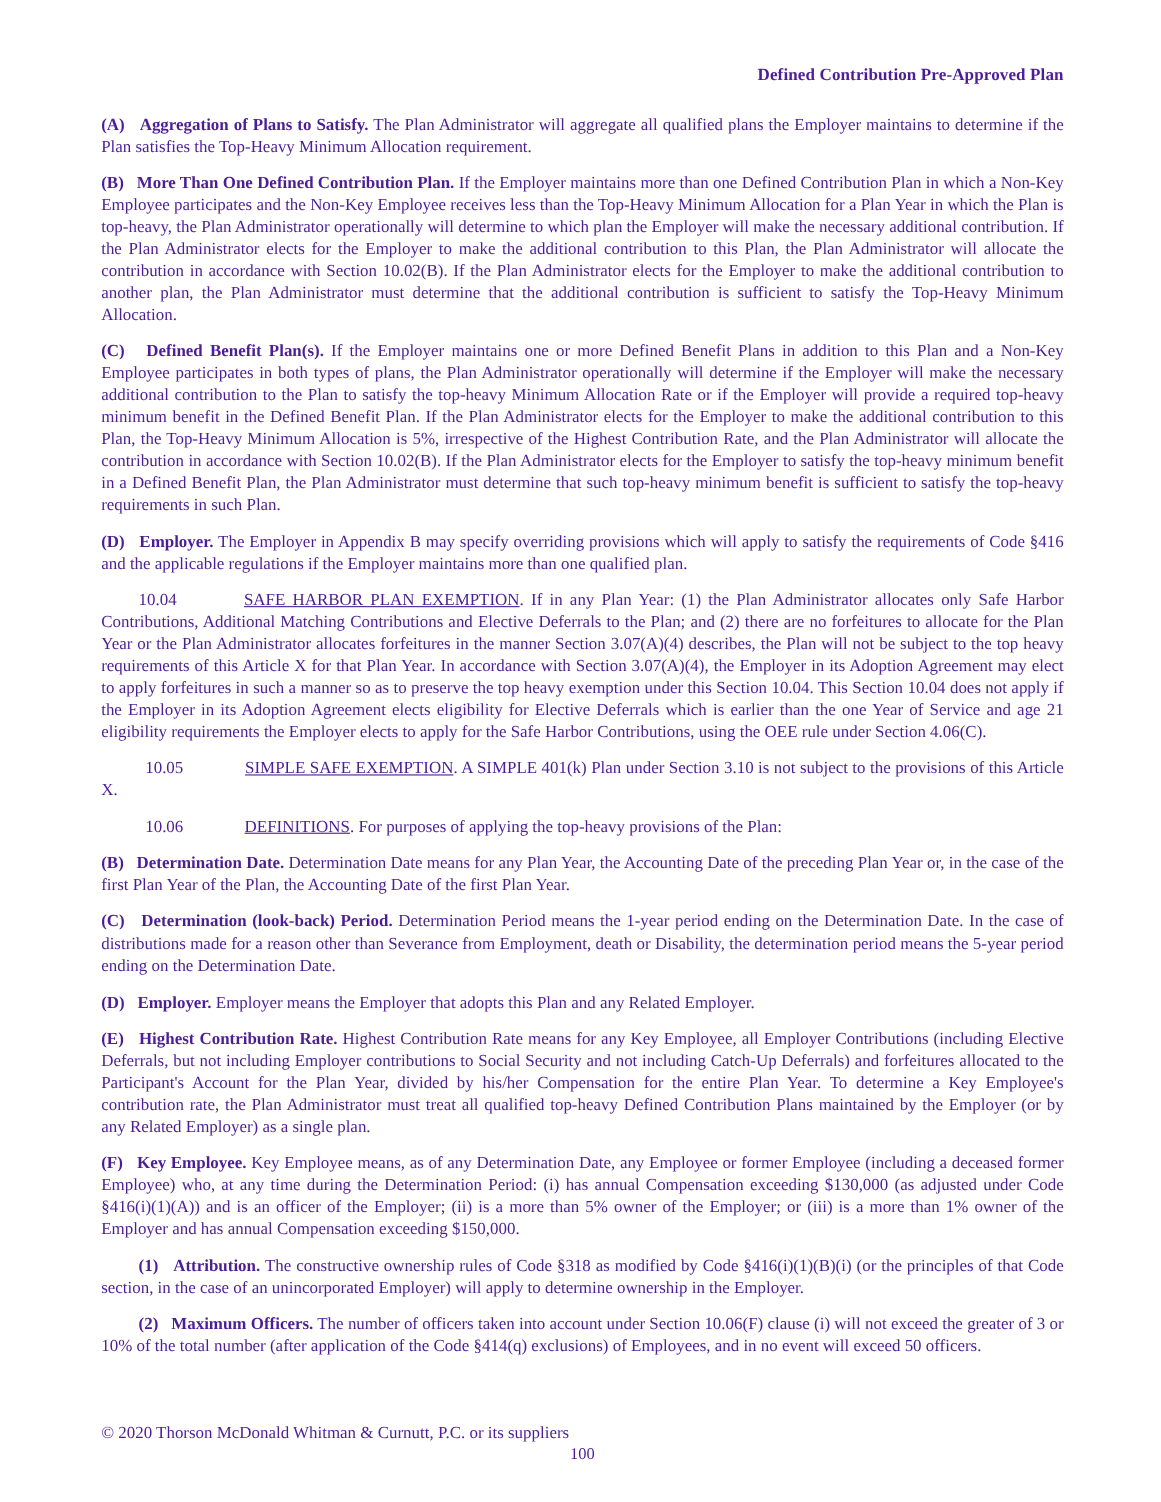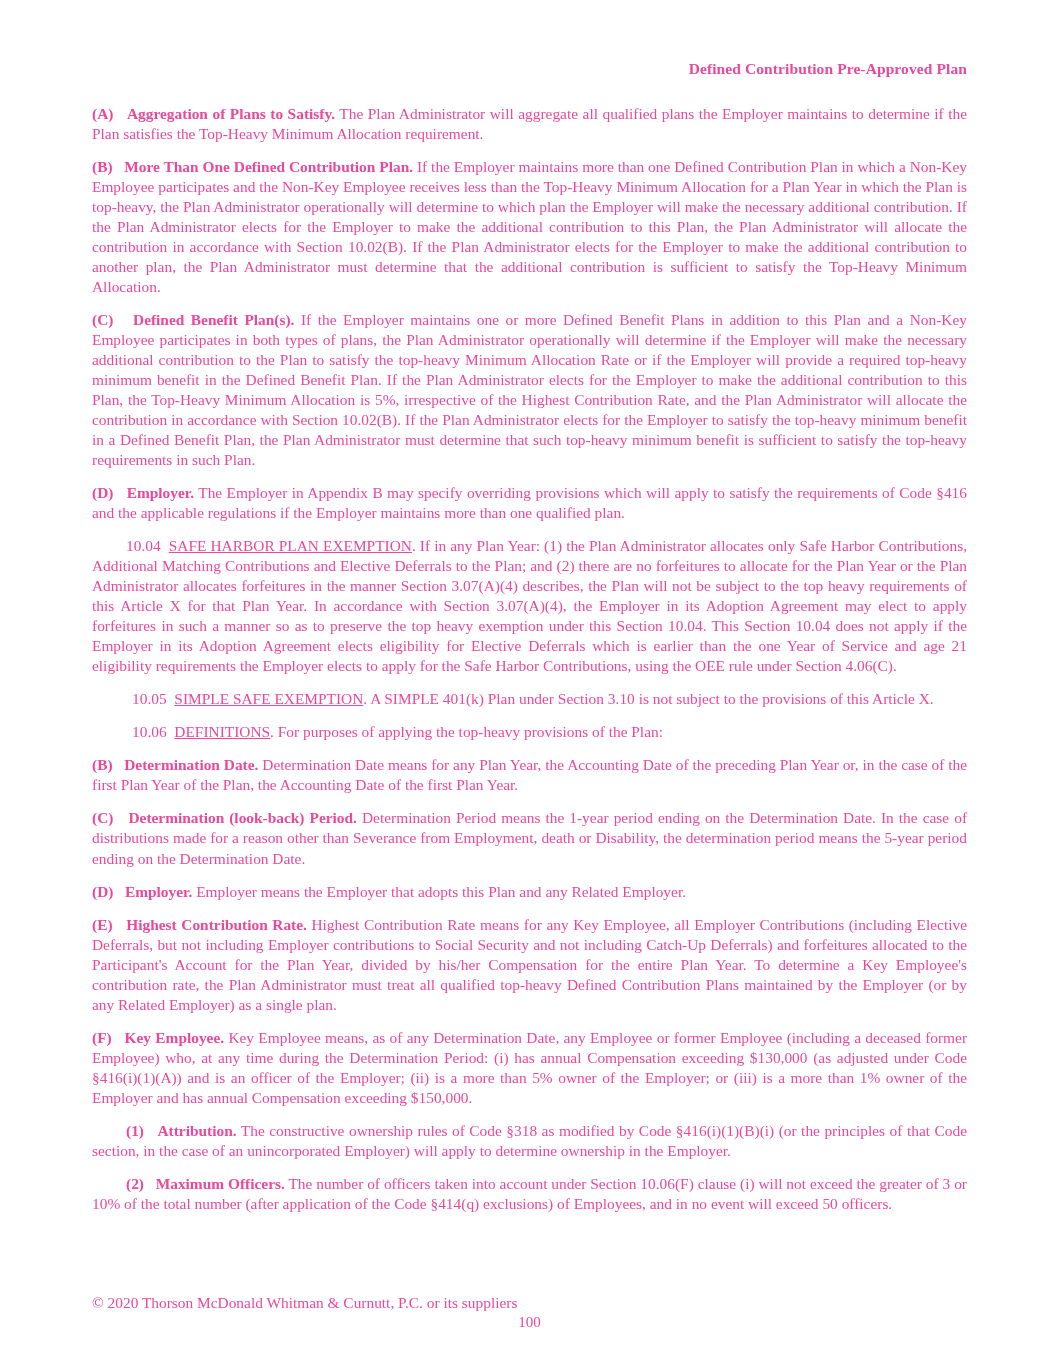--- a/index.html
+++ b/index.html
@@ -6,21 +6,21 @@
     margin: 0;
     padding: 0;
     background: #ffffff;
   }
   .page {
     width: 1055px;
     min-height: 1365px;
     position: relative;
     background: #ffffff;
     font-family: "Liberation Serif", serif;
-    color: #ec4899;
+    color: #4c1d95;
     box-sizing: border-box;
     padding: 60px 88px 40px 92px;
   }
   .header {
     text-align: right;
     font-weight: bold;
     font-size: 15.5px;
     letter-spacing: 0.1px;
     margin-bottom: 26px;
   }
@@ -31,21 +31,21 @@
     text-align: justify;
     text-justify: inter-word;
   }
   p.indent {
     text-indent: 34px;
   }
   p.indent2 {
     text-indent: 40px;
   }
   .b { font-weight: bold; }
-  .u { text-decoration: underline; }
+  .u { text-decoration: underline; margin-left: 48px; }
   .footer {
     position: absolute;
     left: 92px;
     right: 88px;
     bottom: 34px;
     font-size: 15.4px;
   }
   .footer .copy {
     text-align: left;
   }

